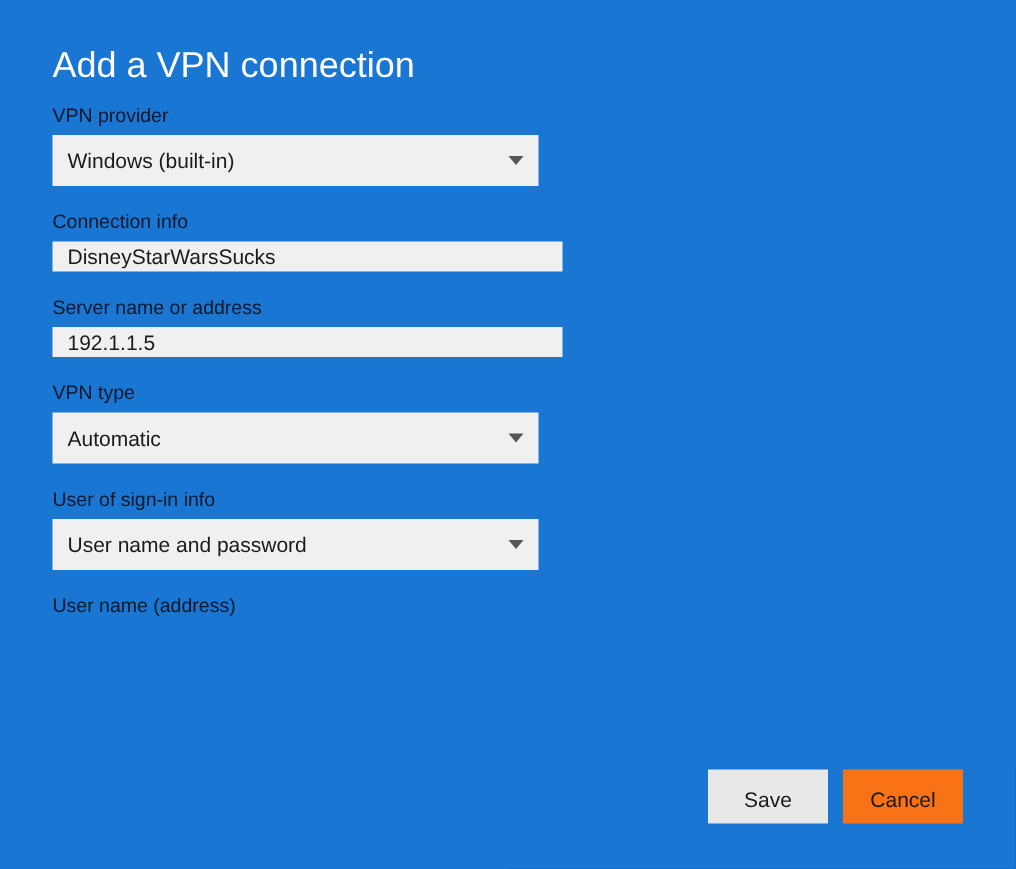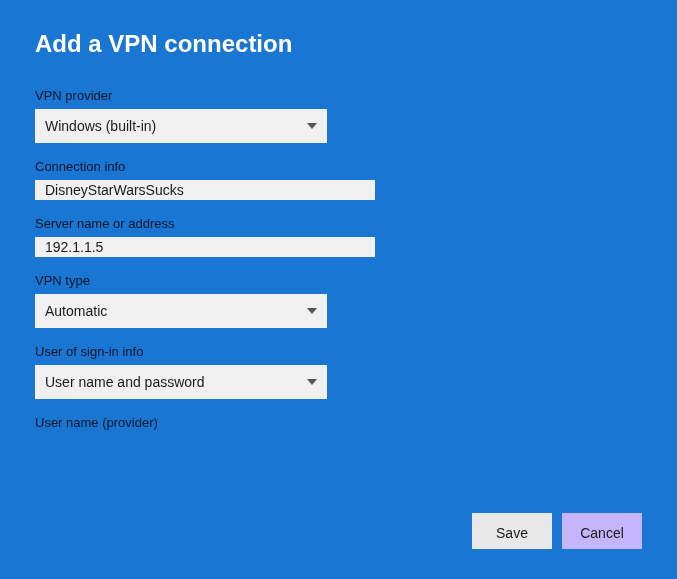--- a/index.html
+++ b/index.html
@@ -24,22 +24,22 @@
       height: 579px;
       padding: 30px 35px;
       display: flex;
       flex-direction: column;
       position: relative;
     }
 
     .dialog-title {
       color: #ffffff;
       font-size: 24px;
-      font-weight: 700;
-      margin-bottom: 30px;
+      font-weight: 400;
+      margin-bottom: 11px;
     }
 
     .field-group {
       margin-bottom: 16px;
     }
 
     .field-label {
       color: #0f172a;
       font-size: 13px;
       margin-bottom: 6px;
@@ -52,21 +52,21 @@
       background-color: #f0f0f0;
       border: none;
       padding: 0 10px;
       font-size: 14px;
       color: #1a1a1a;
       outline: none;
     }
 
     .field-select-wrapper {
       position: relative;
-      width: 292px;
+      width: 324px;
       height: 34px;
     }
 
     .field-select {
       width: 100%;
       height: 100%;
       background-color: #f0f0f0;
       border: none;
       padding: 0 10px;
       font-size: 14px;
@@ -108,21 +108,21 @@
       cursor: pointer;
       font-family: 'Segoe UI', Arial, sans-serif;
     }
 
     .btn-save {
       background-color: #e8e8e8;
       color: #1a1a1a;
     }
 
     .btn-cancel {
-      background-color: #c4b5fd;
+      background-color: #f97316;
       color: #1a1a1a;
     }
   </style>
 </head>
 <body>
 
 <div class="dialog">
 
   <h1 class="dialog-title">Add a VPN connection</h1>
 
@@ -160,21 +160,21 @@
     <label class="field-label">User of sign-in info</label>
     <div class="field-select-wrapper">
       <select class="field-select">
         <option value="User name and password">User name and password</option>
       </select>
       <div class="select-arrow"></div>
     </div>
   </div>
 
   <div class="field-group">
-    <label class="field-label">User name (provider)</label>
+    <label class="field-label">User name (address)</label>
   </div>
 
   <div class="bottom-actions">
     <button class="btn btn-save">Save</button>
     <button class="btn btn-cancel">Cancel</button>
   </div>
 
 </div>
 
 </body></html>

